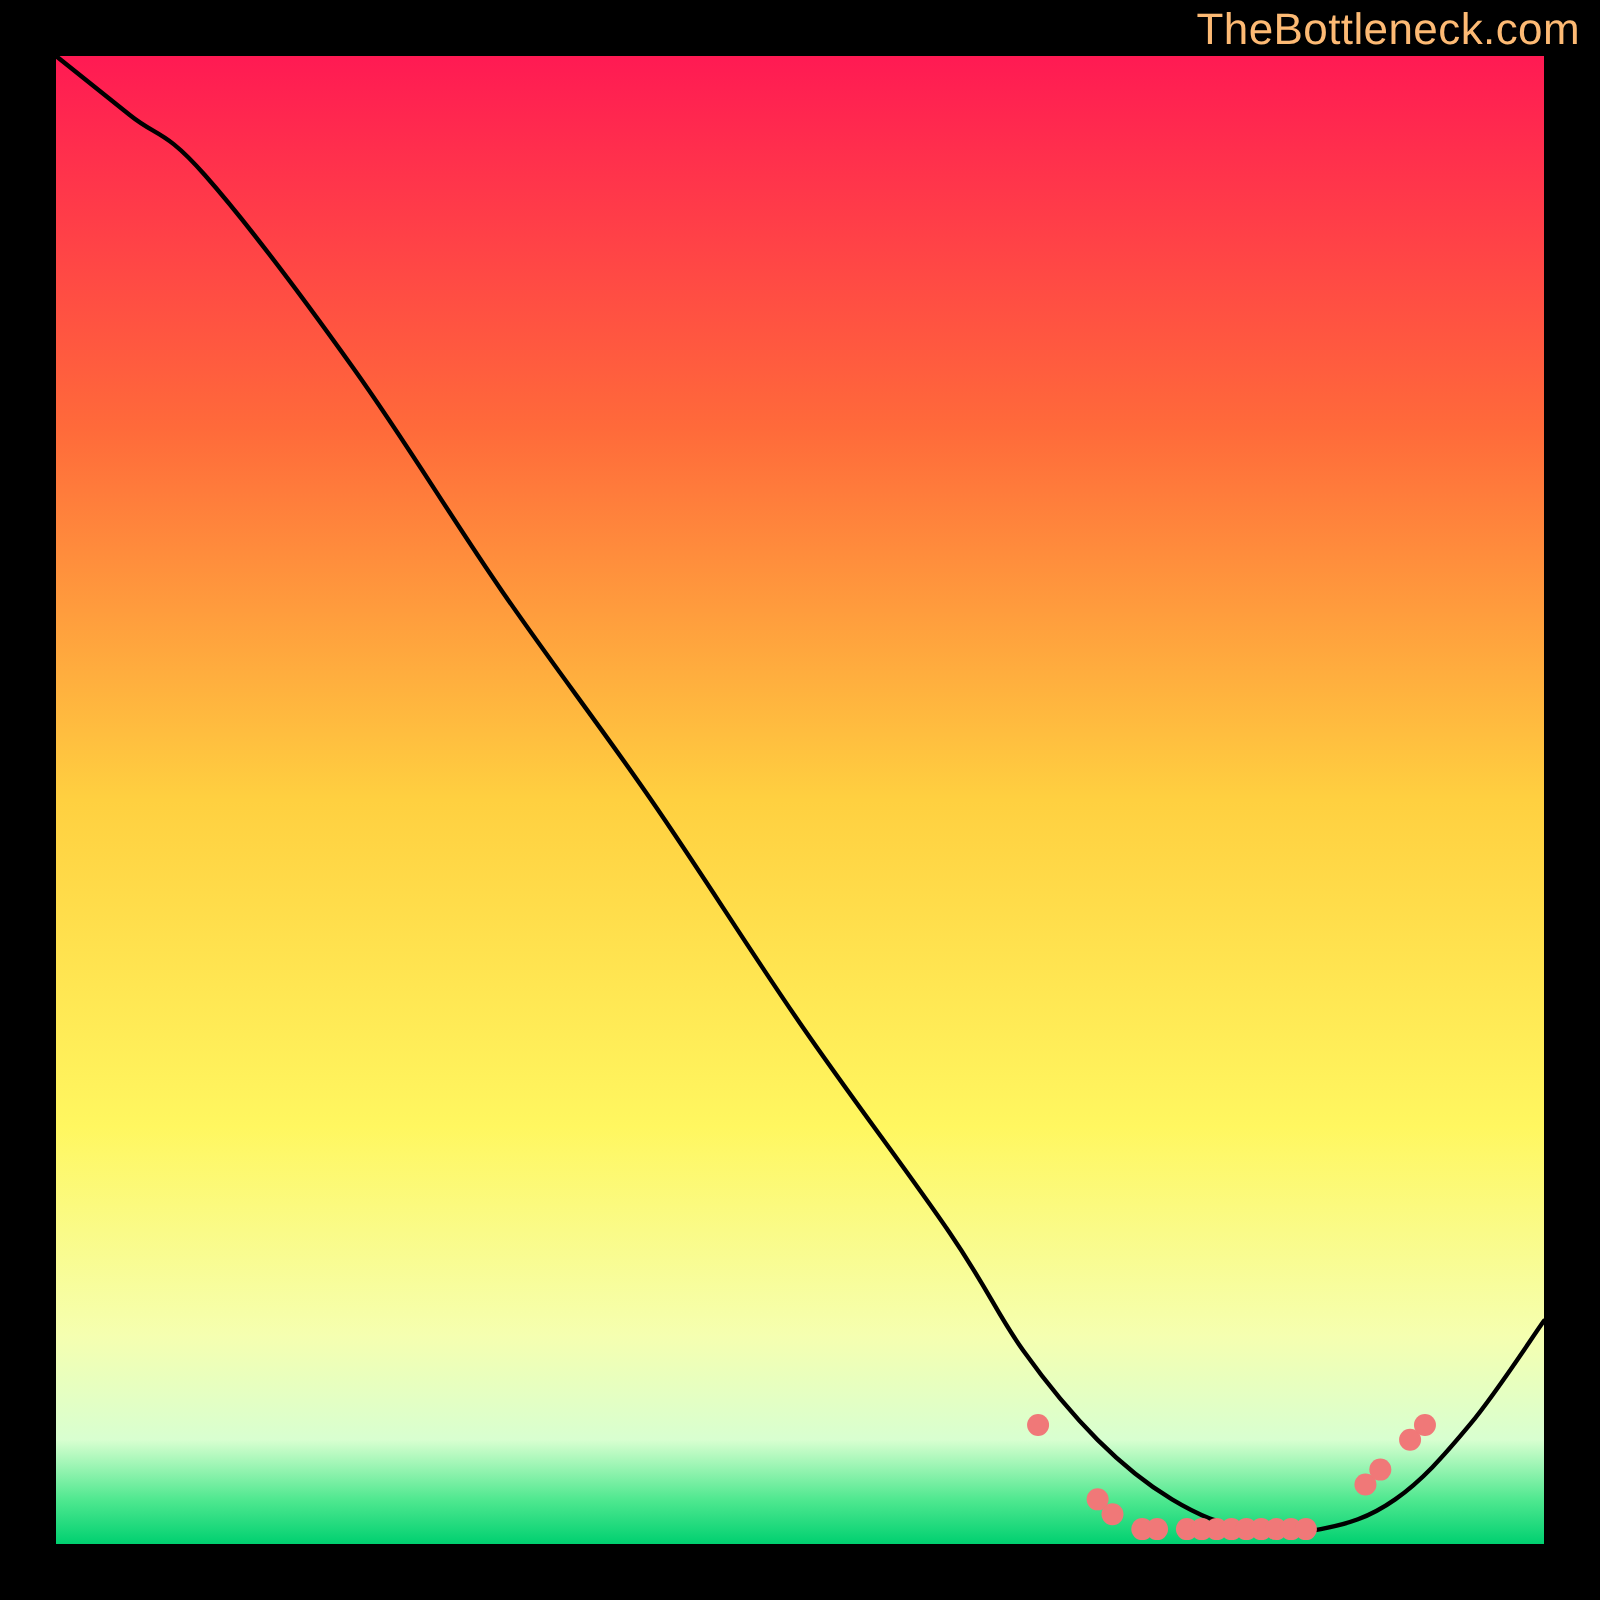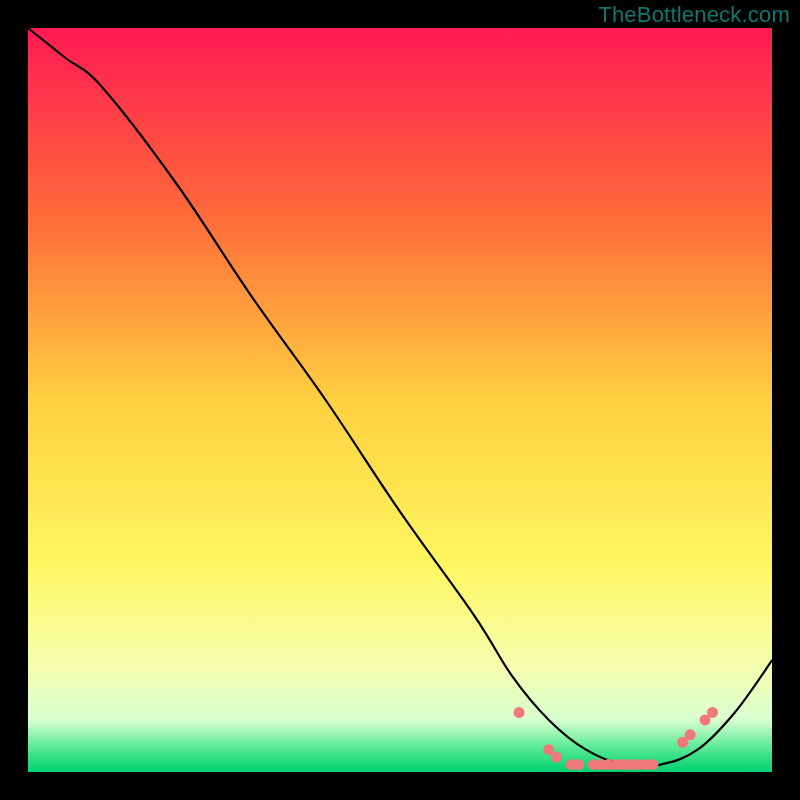--- a/index.html
+++ b/index.html
@@ -14,21 +14,21 @@
   .frame {
     position: relative;
     width: 800px;
     height: 800px;
     background: #000;
   }
   .watermark {
     position: absolute;
     top: 2px;
     right: 10px;
-    color: #0f766e;
+    color: #fdba74;
     font-size: 22px;
     font-weight: 500;
     letter-spacing: 0.2px;
     user-select: none;
   }
   svg {
     display: block;
   }
 </style>
 </head>

